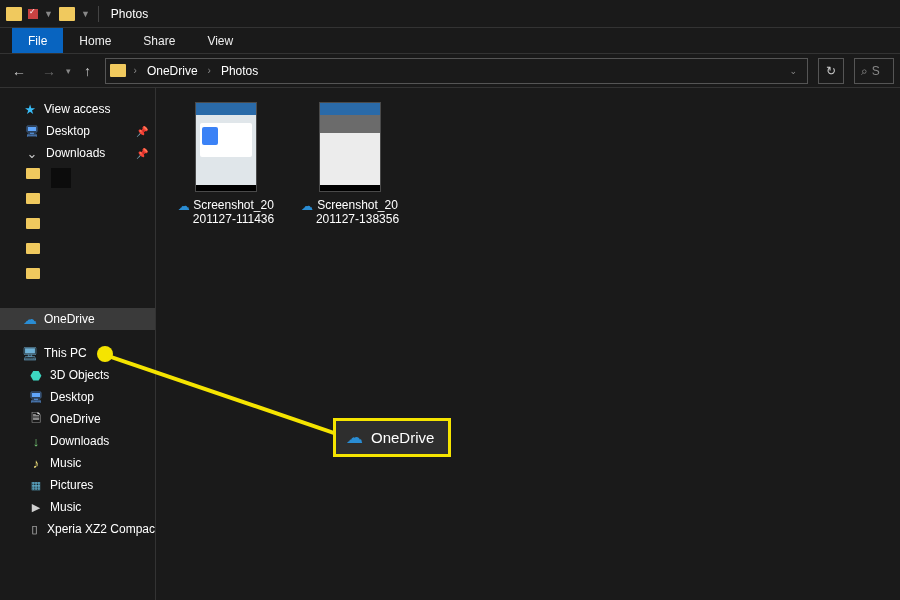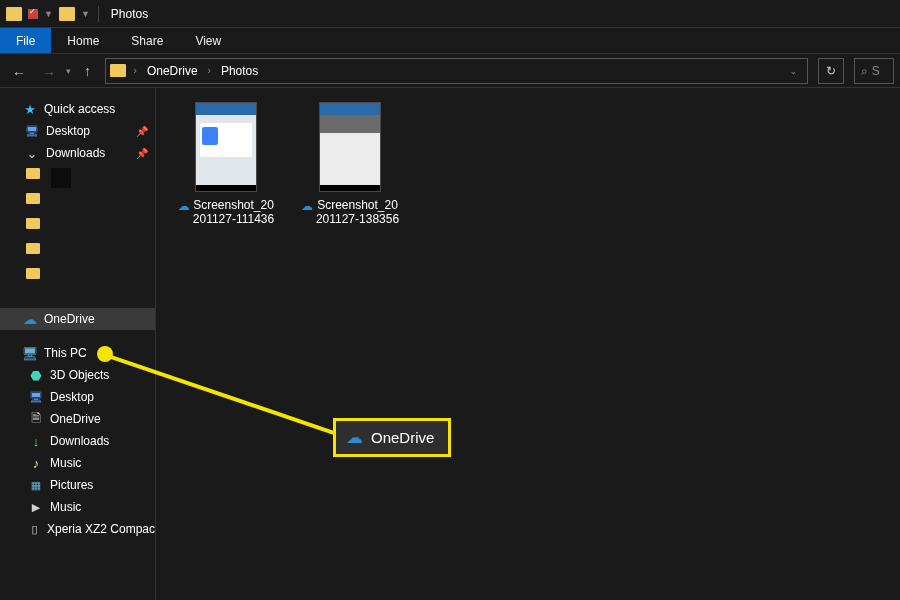--- a/index.html
+++ b/index.html
@@ -10,21 +10,21 @@
   .titlebar .qat { display: flex; align-items: center; gap: 6px; padding: 0 6px; }
   .titlebar .qat .folder-ico { width: 16px; height: 14px; background: linear-gradient(#f0c95e 0 100%); border-radius: 1px; }
   .titlebar .qat .chk { width: 10px; height: 10px; background: #c84242; position: relative; }
   .titlebar .qat .chk::after { content:"✓"; color:#fff; font-size:8px; position:absolute; top:-2px; left:1px; }
   .titlebar .qat .chev { color:#888; font-size:9px; }
   .titlebar .qat .sep { width:1px; height:16px; background:#444; margin:0 2px; }
   .titlebar .title { padding-left: 4px; font-size: 12px; }
 
   
   .ribbon { height: 26px; display:flex; align-items:stretch; border-bottom:1px solid #333; }
-  .ribbon .file-tab { background:#0864c0; color:#fff; padding:4px 16px; display:flex; align-items:center; }
+  .ribbon .file-tab { background:#0864c0; color:#fff; padding:4px 16px; display:flex; align-items:center;margin-left:12px; }
   .ribbon .tab { padding:4px 16px; color:#eee; display:flex; align-items:center; }
 
   
   .navrow { height: 34px; display:flex; align-items:center; gap:4px; padding:0 6px; border-bottom:1px solid #333; }
   .navbtn { width:26px; height:26px; display:flex; align-items:center; justify-content:center; color:#ccc; font-size:14px; border-radius:2px; }
   .navbtn.dim { color:#666; }
   .navrow .chev { color:#888; font-size:9px; }
   .addr { flex:1; height:26px; border:1px solid #555; background:#1a1a1a; display:flex; align-items:center; padding:0 4px; gap:2px; }
   .addr .chevR { color:#888; font-size:10px; padding:0 4px; }
   .addr .crumb { padding:0 4px; }
@@ -130,21 +130,21 @@
   </div>
 </div>
 
 <div class="main">
 
   <div class="sidebar">
 
     <div class="tree-item">
       <span class="caret"></span>
       <span class="ico star">★</span>
-      <span class="lbl">Quick access</span>
+      <span class="lbl">View access</span>
     </div>
     <div class="tree-item sub">
       <span class="ico desktop">🖥</span>
       <span class="lbl">Desktop</span>
       <span class="pin">📌</span>
     </div>
     <div class="tree-item sub">
       <span class="ico chev-down">⌄</span>
       <span class="lbl">Downloads</span>
       <span class="pin">📌</span>

